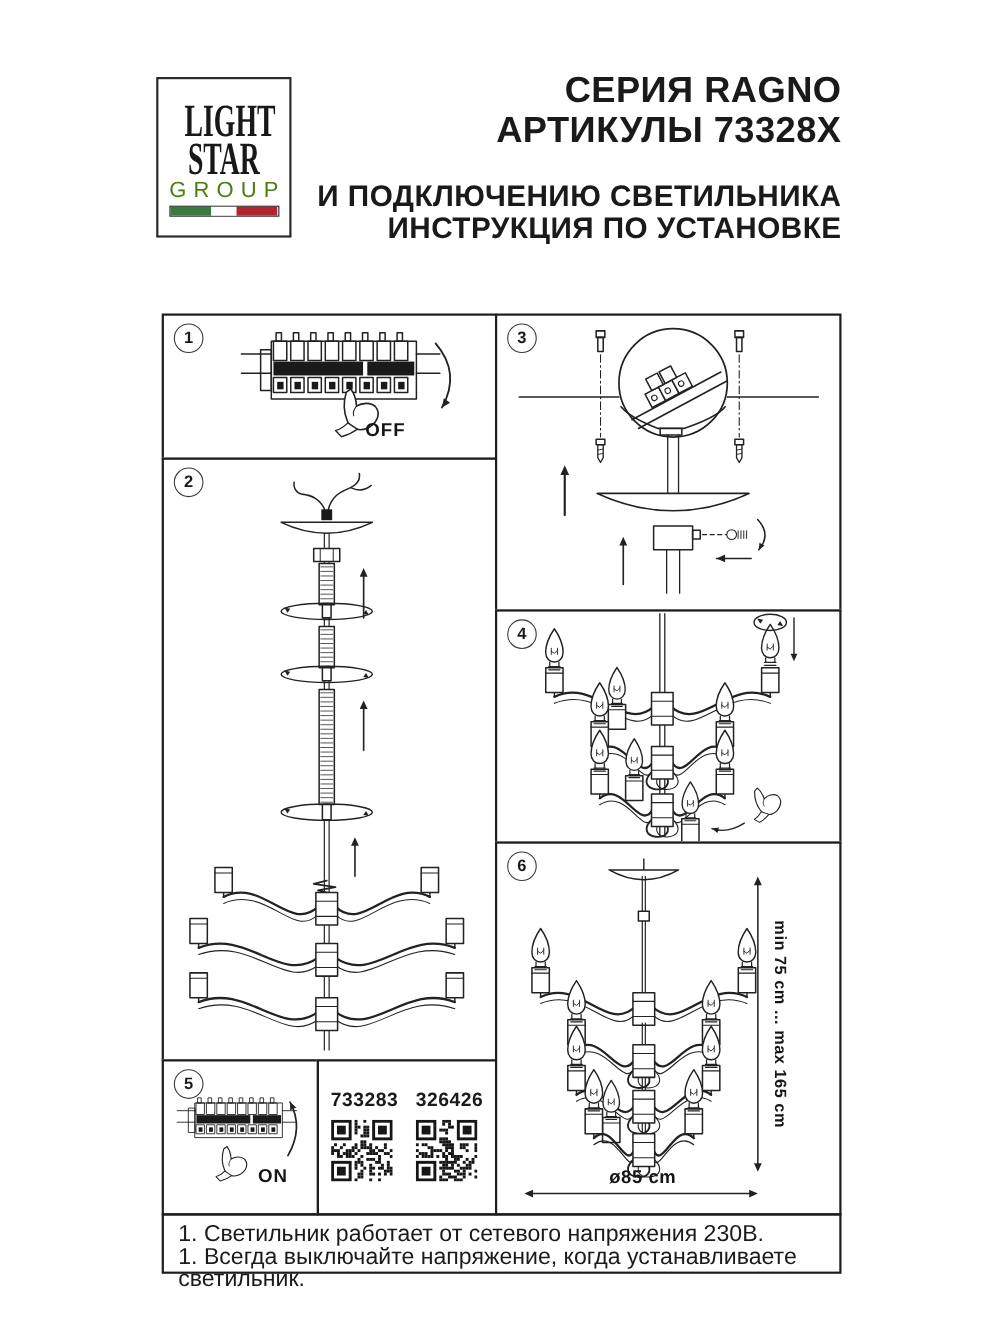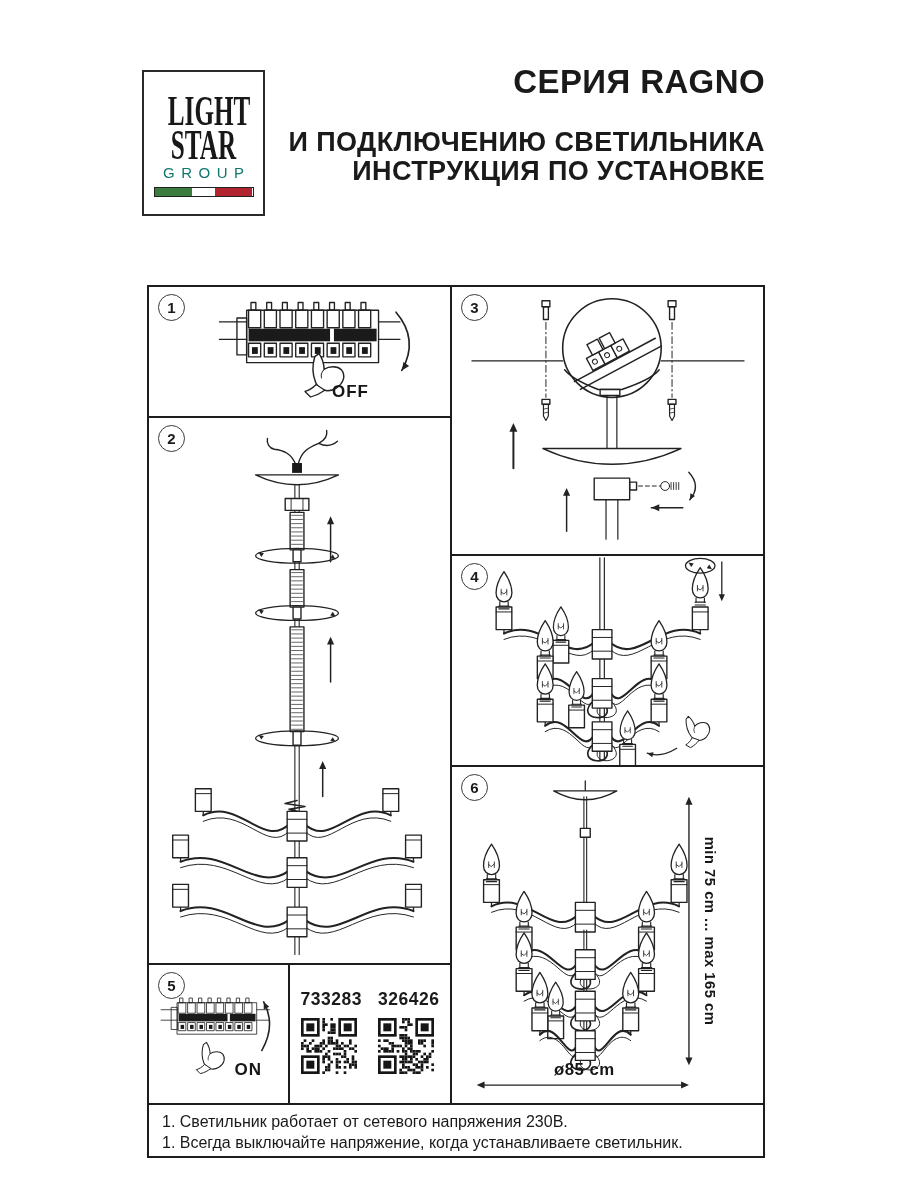--- a/index.html
+++ b/index.html
@@ -9,36 +9,36 @@
   .diagram{position:absolute;left:0;top:0;width:100%;height:100%;}
   .badge{position:absolute;left:9px;top:7px;width:25px;height:25px;border:1.7px solid #3a3a3a;
          border-radius:50%;display:flex;align-items:center;justify-content:center;
          font-size:15px;font-weight:bold;background:#fff;z-index:3;}
   
   .logo{position:absolute;left:142px;top:70px;width:123px;height:146px;border:2px solid #2a2a2a;
         box-sizing:border-box;text-align:center;}
   .logo-word{font-family:"Liberation Serif",serif;font-weight:bold;font-size:42px;line-height:34px;
         color:#181818;transform:scaleX(.60);transform-origin:50% 50%;}
   .logo-word:first-child{margin-top:22px;}
-  .logo-group{font-size:15px;line-height:16px;letter-spacing:6.5px;padding-left:6.5px;color:#0f766e;margin-top:3px;}
+  .logo-group{font-size:20px;line-height:16px;letter-spacing:6.5px;padding-left:6.5px;color:#4d7c0f;margin-top:3px;}
   .flag{width:98px;height:8px;border:1px solid #222;margin:6px auto 0;display:flex;}
   .flag span{flex:1;}
   .flag span:first-child{flex:1.6;} .flag span:last-child{flex:1.6;}
   
   .hdr{position:absolute;right:136px;top:64px;text-align:right;font-weight:bold;}
   .hdr-top{font-size:33px;line-height:36px;letter-spacing:.4px;}
   .hdr-title{font-size:27px;line-height:29px;letter-spacing:.4px;margin-top:28px;}
   
   .qr-wrap{display:flex;justify-content:center;gap:16px;margin-top:24px;}
   .qr-col{text-align:center;}
   .qr-num{font-size:17.5px;font-weight:bold;letter-spacing:.5px;margin-bottom:8px;}
   svg.qr{width:56px;height:56px;display:block;}
   
   .footer{position:absolute;left:147px;top:1103px;width:618px;height:55px;border:2px solid #1d1d1d;
-          box-sizing:border-box;padding:7px 0 0 13px;font-size:16px;line-height:20.5px;}
+          box-sizing:border-box;padding:7px 0 0 13px;font-size:21px;line-height:20.5px;}
   svg text{font-family:"Liberation Sans",sans-serif;font-weight:bold;fill:#161616;}
 </style>
 </head>
 <body>
 
 <div class="page">
 
   <div class="logo">
     <div class="logo-word">LIGHT</div>
     <div class="logo-word">STAR</div>
@@ -46,20 +46,21 @@
     <div class="flag">
         <span style="background: rgb(59, 124, 63);"></span>
         <span style="background: rgb(255, 255, 255);"></span>
         <span style="background: rgb(178, 36, 48);"></span>
       </div>
   </div>
 
   <div class="hdr">
     <div class="hdr-top">
       <div>СЕРИЯ RAGNO</div>
+      <div>АРТИКУЛЫ 73328X</div>
     </div>
     <div class="hdr-title">
       <div>И ПОДКЛЮЧЕНИЮ СВЕТИЛЬНИКА</div>
       <div>ИНСТРУКЦИЯ ПО УСТАНОВКЕ</div>
     </div>
   </div>
 
   <section class="panel" style="left:147px;top:285px;width:305px;height:133px;">
     <svg class="diagram" viewBox="0 0 305 133">
       <g id="d1">

